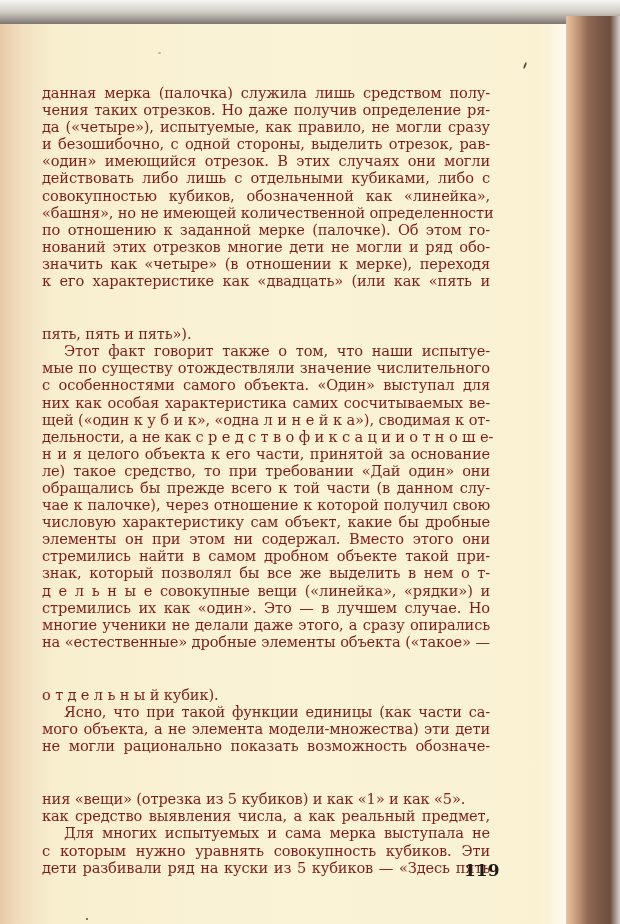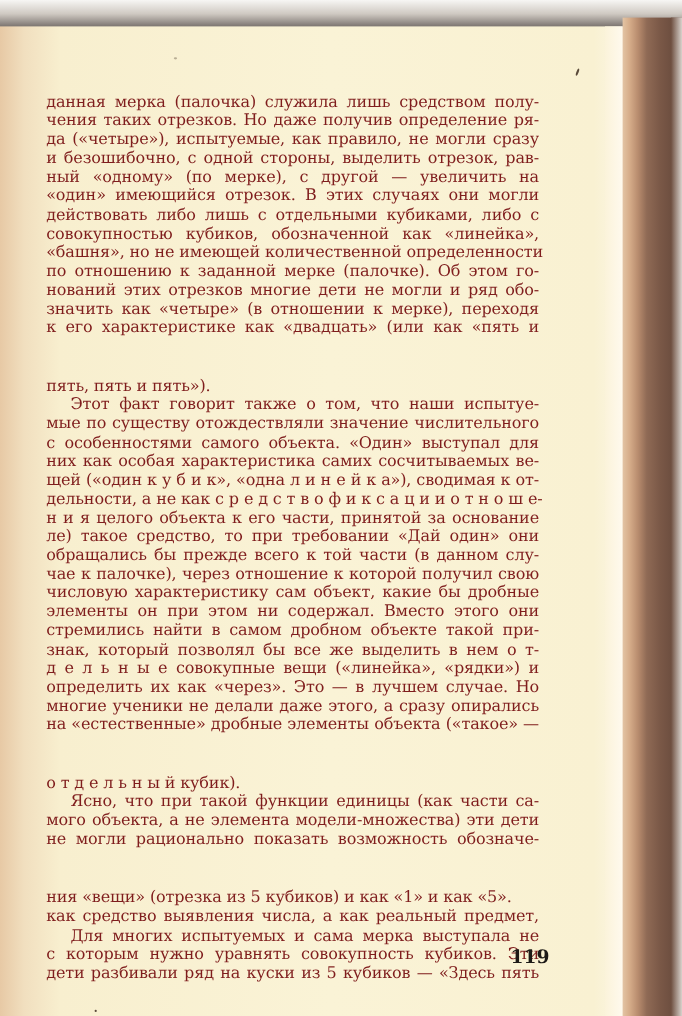--- a/index.html
+++ b/index.html
@@ -61,21 +61,20 @@
 
 <div class="speck" style="left:524px;top:62px;width:2px;height:7px;transform:rotate(20deg);"></div>
 <div class="speck" style="left:158px;top:52px;width:3px;height:2px;opacity:0.4;"></div>
 <div class="speck" style="left:86px;top:918px;width:2px;height:2px;"></div>
 
 <div class="text-block" id="text-block">
     <span class="line">данная мерка (палочка) служила лишь средством полу-</span>
     <span class="line">чения таких отрезков. Но даже получив определение ря-</span>
     <span class="line">да («четыре»), испытуемые, как правило, не могли сразу</span>
     <span class="line">и безошибочно, с одной стороны, выделить отрезок, рав-</span>
-    <span class="line">ный «одному» (по мерке), с другой — увеличить на</span>
     <span class="line">«один» имеющийся отрезок. В этих случаях они могли</span>
     <span class="line">действовать либо лишь с отдельными кубиками, либо с</span>
     <span class="line">совокупностью кубиков, обозначенной как «линейка»,</span>
     <span class="line">«башня», но не имеющей количественной определенности</span>
     <span class="line">по отношению к заданной мерке (палочке). Об этом го-</span>
     <span class="line">нований этих отрезков многие дети не могли и ряд обо-</span>
     <span class="line">значить как «четыре» (в отношении к мерке), переходя</span>
     <span class="line">к его характеристике как «двадцать» (или как «пять и</span>
     <span class="line last">пять, пять и пять»).</span>
     <span class="line indent">Этот факт говорит также о том, что наши испытуе-</span>
@@ -86,21 +85,21 @@
     <span class="line">дельности, а не как с р е д с т в о  ф и к с а ц и и  о т н о ш е-</span>
     <span class="line">н и я целого объекта к его части, принятой за основание</span>
     <span class="line">ле) такое средство, то при требовании «Дай один» они</span>
     <span class="line">обращались бы прежде всего к той части (в данном слу-</span>
     <span class="line">чае к палочке), через отношение к которой получил свою</span>
     <span class="line">числовую характеристику сам объект, какие бы дробные</span>
     <span class="line">элементы он при этом ни содержал. Вместо этого они</span>
     <span class="line">стремились найти в самом дробном объекте такой при-</span>
     <span class="line">знак, который позволял бы все же выделить в нем о т-</span>
     <span class="line">д е л ь н ы е совокупные вещи («линейка», «рядки») и</span>
-    <span class="line">определить их как «через». Это — в лучшем случае. Но</span>
+    <span class="line">стремились их как «один». Это — в лучшем случае. Но</span>
     <span class="line">многие ученики не делали даже этого, а сразу опирались</span>
     <span class="line">на «естественные» дробные элементы объекта («такое» —</span>
     <span class="line last">о т д е л ь н ы й  кубик).</span>
     <span class="line indent">Ясно, что при такой функции единицы (как части са-</span>
     <span class="line">мого объекта, а не элемента модели-множества) эти дети</span>
     <span class="line">не могли рационально показать возможность обозначе-</span>
     <span class="line last">ния «вещи» (отрезка из 5 кубиков) и как «1» и как «5».</span>
     <span class="line">как средство выявления числа, а как реальный предмет,</span>
     <span class="line indent">Для многих испытуемых и сама мерка выступала не</span>
     <span class="line">с которым нужно уравнять совокупность кубиков. Эти</span>

